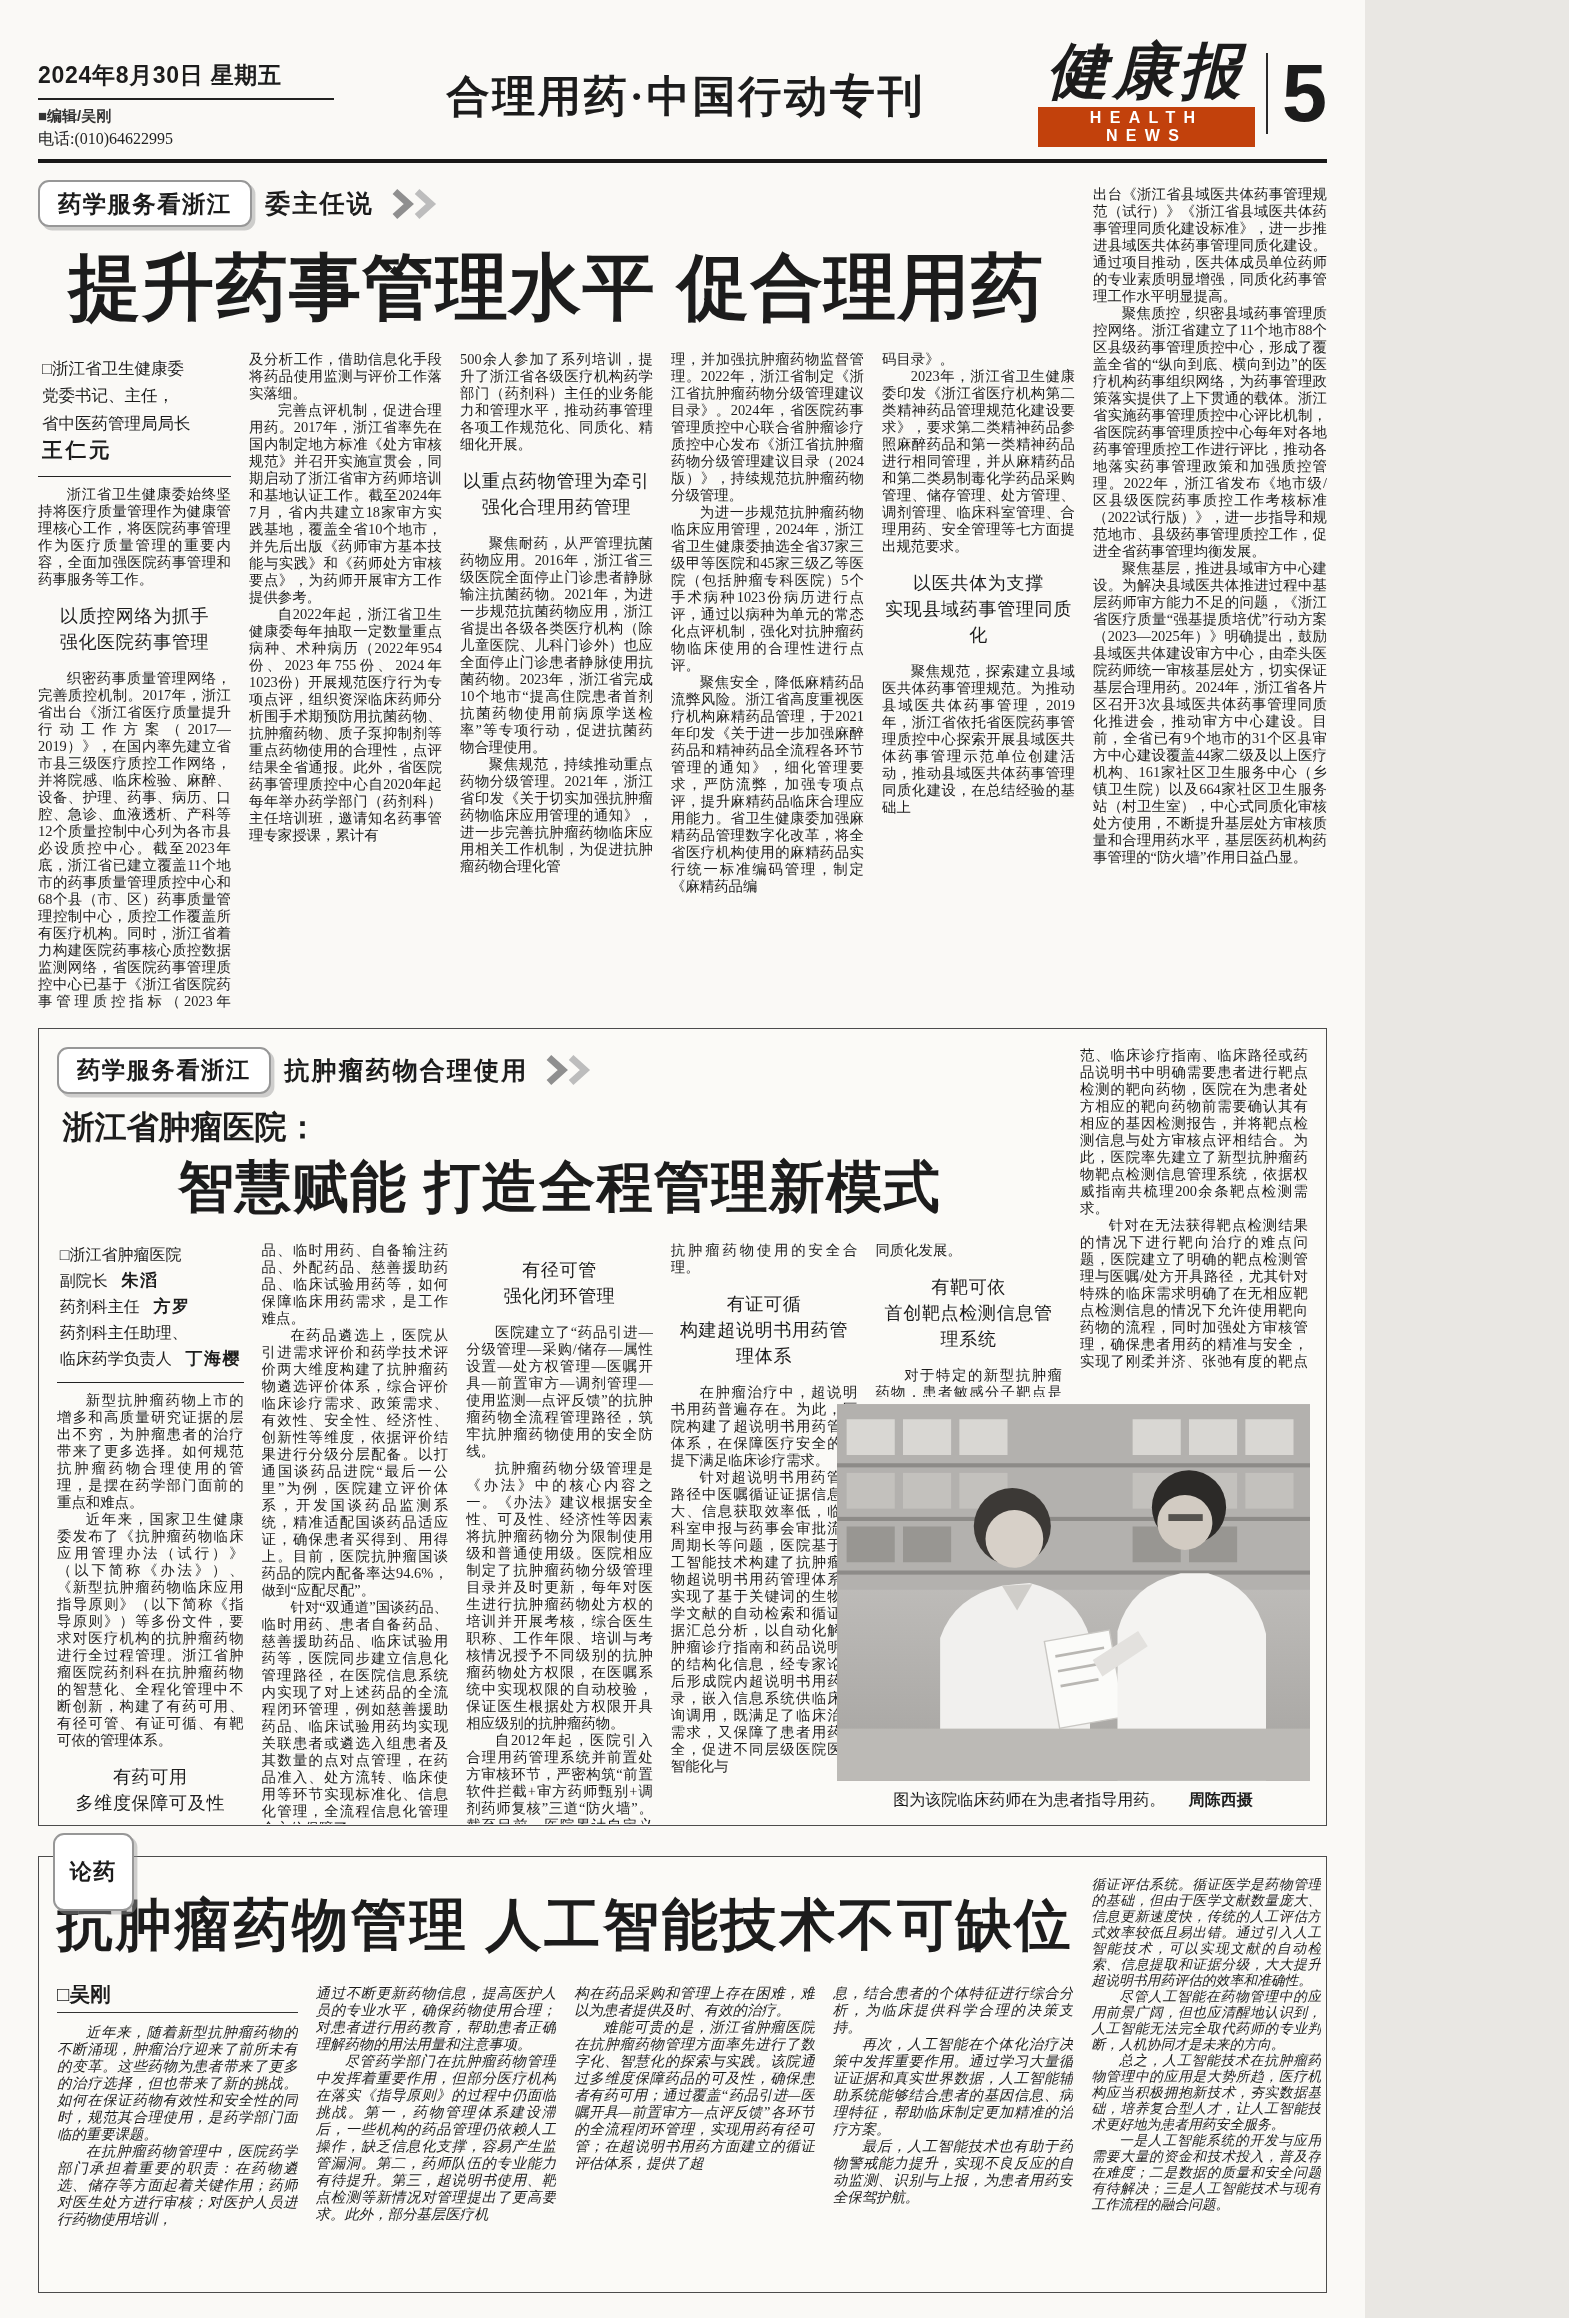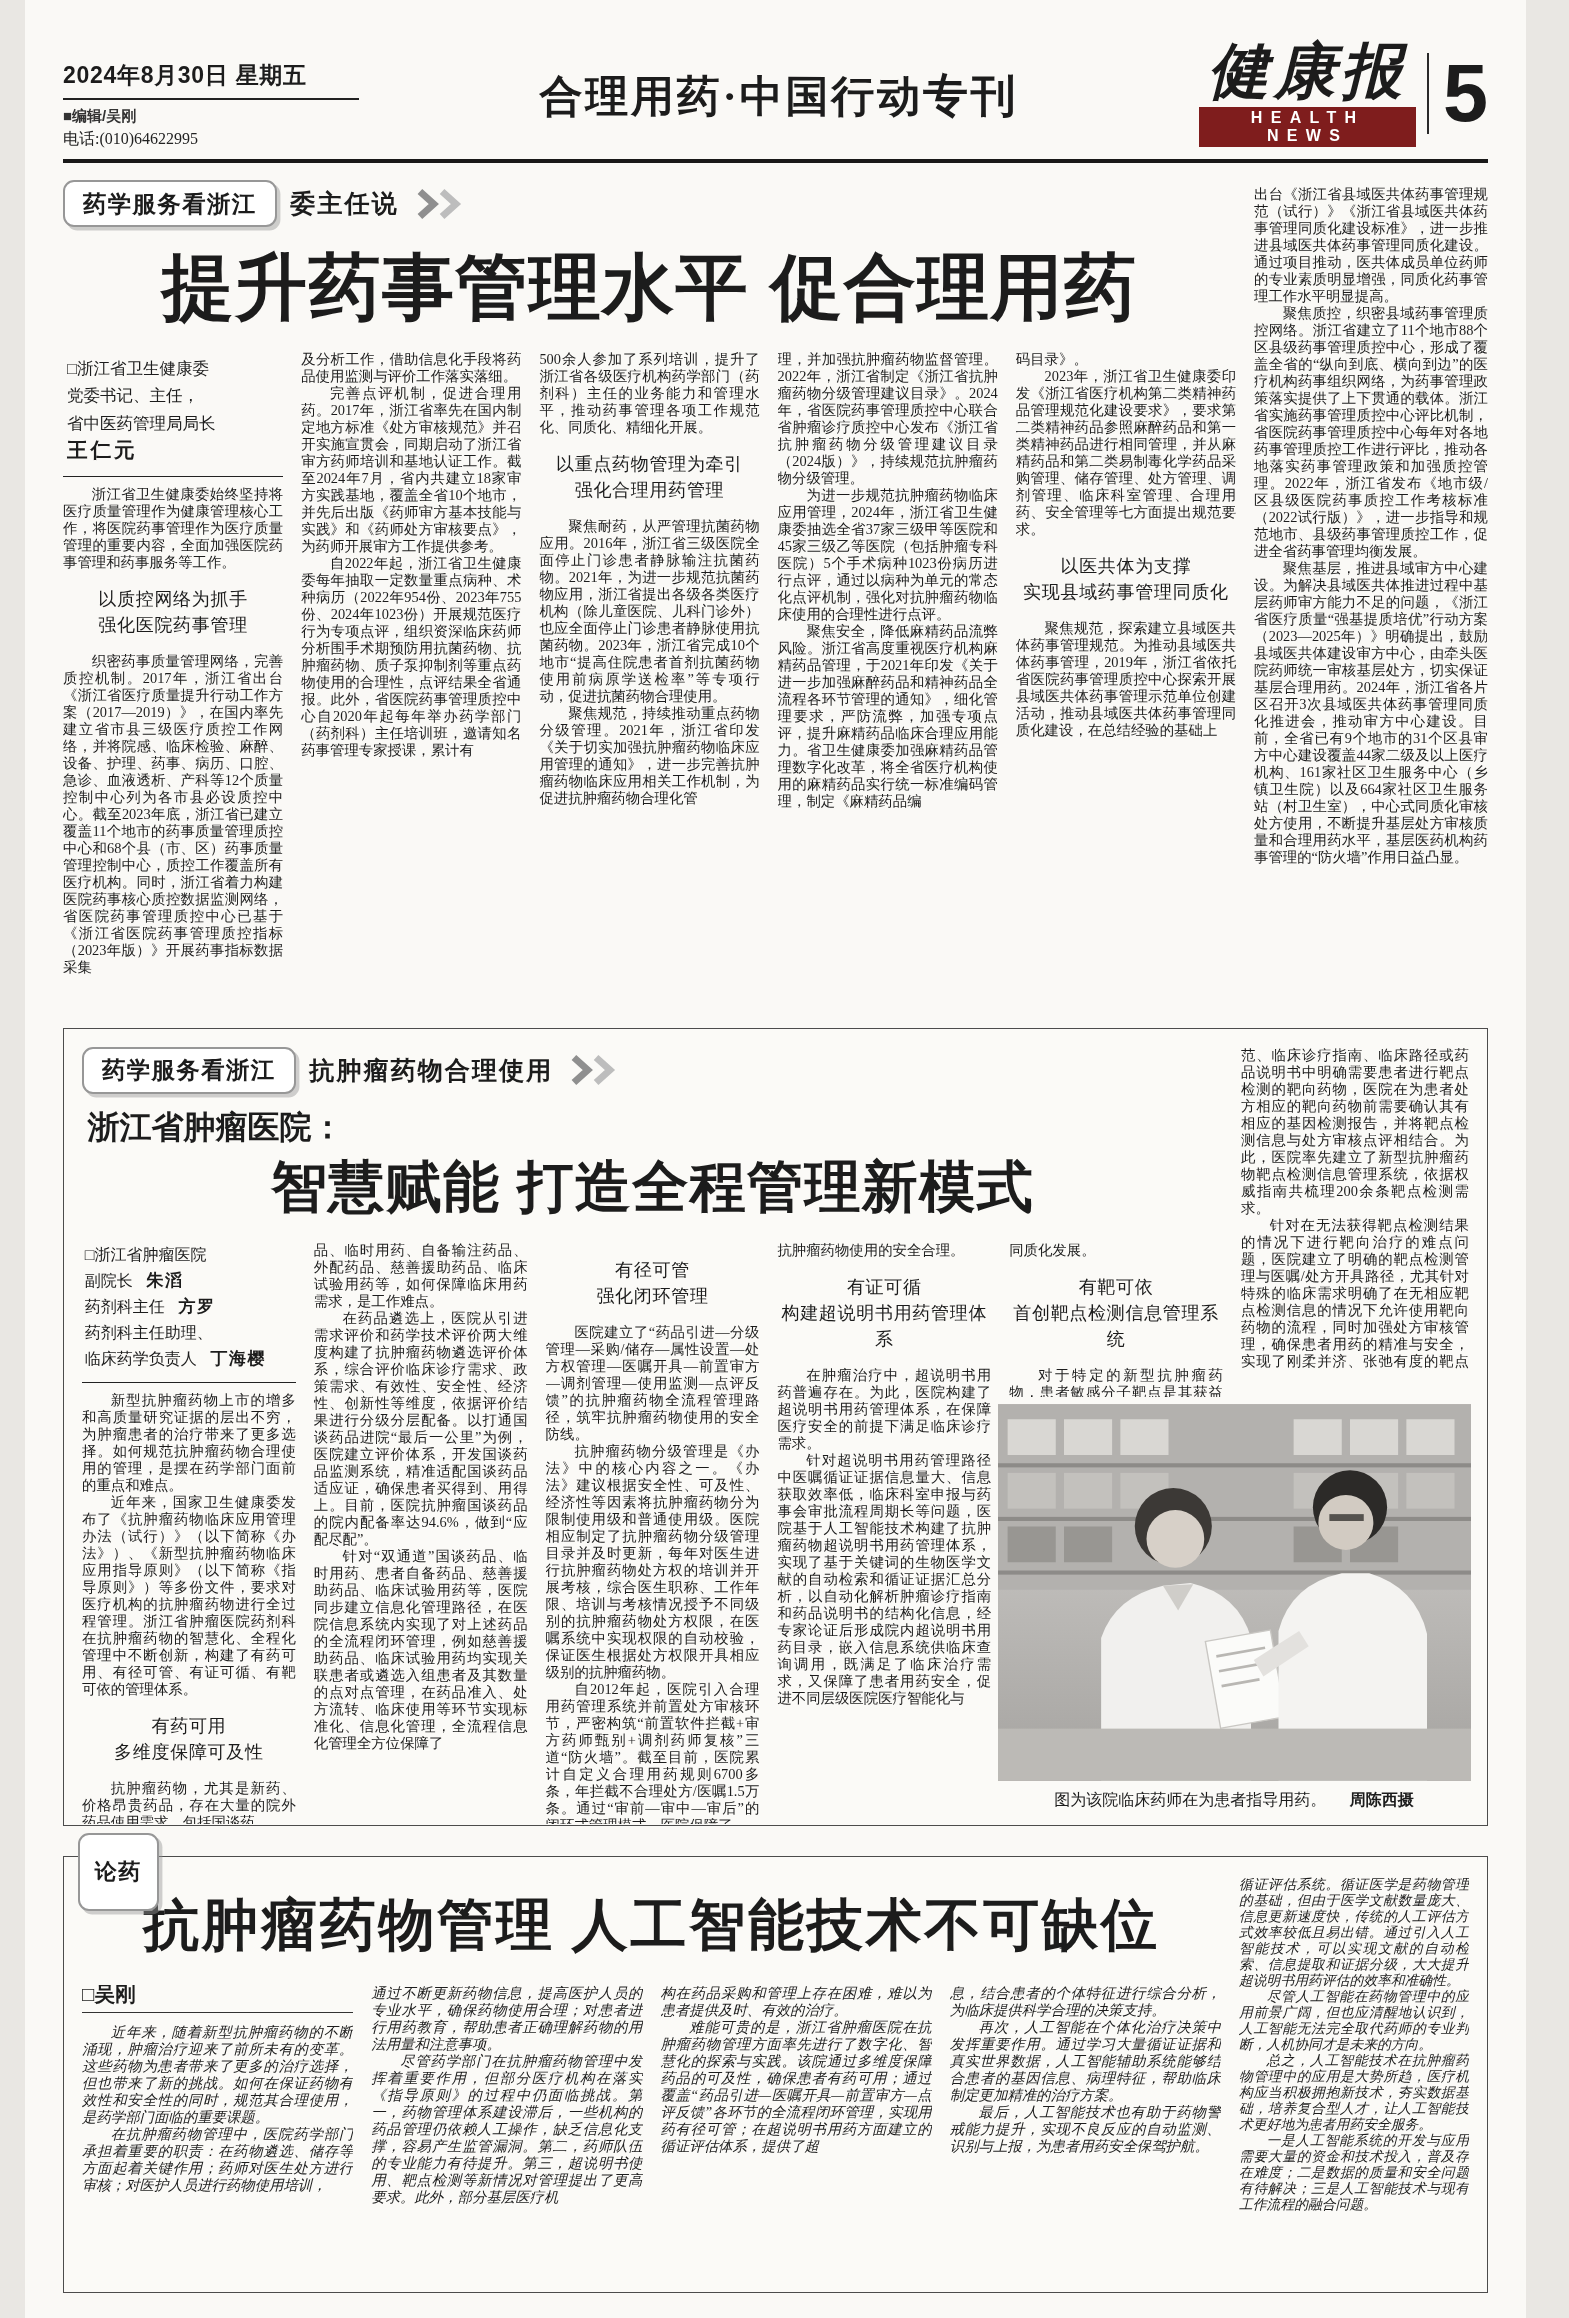--- a/index.html
+++ b/index.html
@@ -1,32 +1,32 @@
 <!DOCTYPE html>
 <html style="font-size:11px"><head>
 <meta charset="utf-8">
 <style>
   html,body{margin:0;padding:0;background:#e9e7e3;}
-  .page{position:relative;width:1501px;height:2319px;background:#faf9f6;color:#1c1c1c;
-        font-family:"Liberation Serif","DejaVu Serif",serif;overflow:hidden;margin-left:25px;}
+  .page{position:relative;width:1365px;height:2319px;background:#faf9f6;color:#1c1c1c;
+        font-family:"Liberation Serif","DejaVu Serif",serif;overflow:hidden;}
   .inner{padding:26px 38px 0 38px;}
   
   .hdr{display:flex;align-items:flex-start;}
   .hdr-left{width:296px;padding-top:34px;}
   .hdr-date{font-family:"Liberation Sans","DejaVu Sans",sans-serif;font-weight:900;font-size:23px;
             border-bottom:2.1px solid #222;padding-bottom:6.9px;letter-spacing:0.7px;}
   .hdr-ed{font-size:15px;margin-top:6.9px;color:#333;font-family:"Liberation Sans",sans-serif;font-weight:700;}
   .hdr-ph{font-size:16px;margin-top:2.8px;color:#222;}
   .hdr-mid{flex:1;text-align:center;padding-top:40px;font-size:43px;letter-spacing:2.8px;white-space:nowrap;}
   .hdr-mid .t1{font-weight:700;}
   .hdr-mid .t2{font-family:"Liberation Sans","DejaVu Sans",sans-serif;font-weight:900;font-size:45px;}
   .hdr-right{width:289px;display:flex;align-items:center;justify-content:flex-end;padding-top:13.8px;}
   .logo-col{text-align:center;}
   .logo-cn{font-weight:900;font-style:italic;font-size:61px;letter-spacing:5.5px;line-height:1.05;}
-  .logo-en{margin-top:2.8px;background:#7f1d1d;color:#fff;font-family:"Liberation Sans",sans-serif;
+  .logo-en{margin-top:2.8px;background:#c2410c;color:#fff;font-family:"Liberation Sans",sans-serif;
            font-weight:700;font-size:16px;letter-spacing:8.3px;padding:2.1px 8.3px;}
   .pageno{font-family:"Liberation Sans",sans-serif;font-weight:900;font-size:81px;line-height:1;
           border-left:2.1px solid #2a2a2a;padding-left:13.8px;margin-left:11px;}
   .hdr-rule{height:3.4px;background:#191919;margin-top:9.6px;}
   
   .tagrow{display:flex;align-items:center;gap:13.8px;margin:15px 0 0 0;}
   .pill{display:inline-block;background:#fff;border:2.1px solid #979797;border-radius:11px;
         box-shadow:3.4px 3.4px 0 rgba(150,150,150,.45);padding:5.5px 18px;
         font-family:"Liberation Sans",sans-serif;font-weight:900;font-size:23.4px;letter-spacing:1.4px;}
   .taglbl{font-family:"Liberation Sans",sans-serif;font-weight:900;font-size:25px;letter-spacing:2.1px;}

